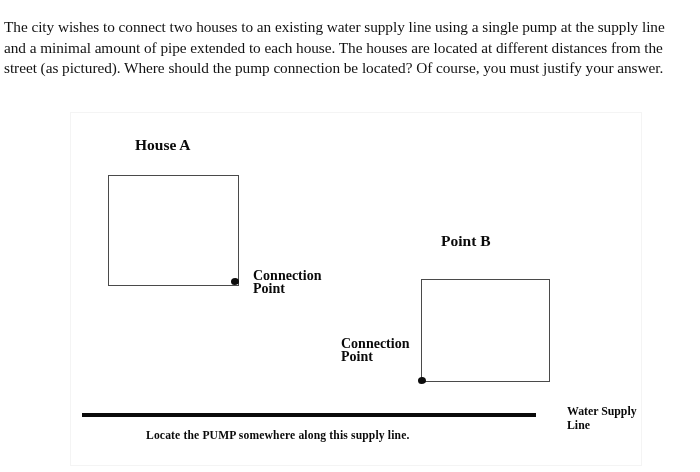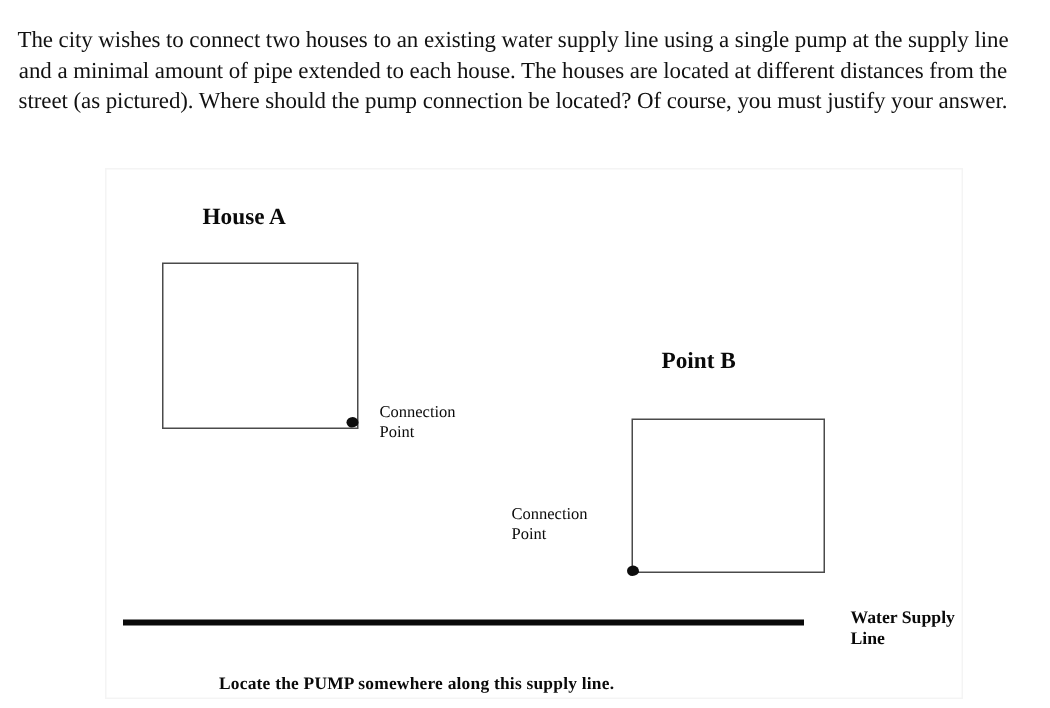--- a/index.html
+++ b/index.html
@@ -21,21 +21,21 @@
   
   #problem-statement {
     position: absolute;
     left: 4px;
     top: 2px;
     width: 676px;
     font-family: "Liberation Serif", serif;
     font-size: 15.3px;
     line-height: 20.6px;
     color: #111111;
-    text-align: center;
+    text-align: left;
     letter-spacing: -0.05px;
   }
 
   
   #diagram {
     position: absolute;
     left: 70px;
     top: 112px;
     width: 572px;
     height: 354px;
@@ -91,22 +91,22 @@
   }
   #house-b-dot {
     left: 347px;  
     top: 264px;   
   }
 
   
   .connection-label {
     position: absolute;
     font-family: "Liberation Serif", serif;
-    font-weight: normal;
-    font-size: 11px;
+    font-weight: bold;
+    font-size: 14px;
     line-height: 13.2px;
     color: #0a0a0a;
     white-space: nowrap;
   }
   #house-a-connection-label {
     left: 182px;  
     top: 156px;   
     text-align: left;
   }
   #house-b-connection-label {
@@ -141,21 +141,20 @@
     position: absolute;
     left: 75px;    
     top: 316px;    
     font-family: "Liberation Serif", serif;
     font-weight: bold;
     font-size: 11.6px;
     line-height: 14px;
     color: #0a0a0a;
     white-space: nowrap;
     letter-spacing: 0.15px;
-    margin-top: 20px;
   }
 </style>
 </head>
 <body>
 
 <p id="problem-statement">The city wishes to connect two houses to an existing water supply line using a single pump at the supply line and a minimal amount of pipe extended to each house. The houses are located at different distances from the street (as pictured). Where should the pump connection be located? Of course, you must justify your answer.</p>
 
 <div id="diagram">
 
   <div id="house-a-label" class="house-label">House A</div>

